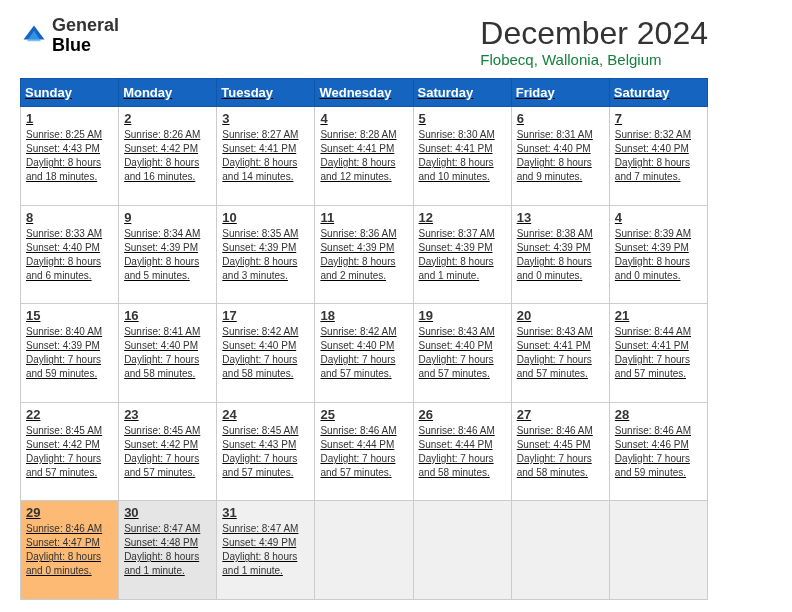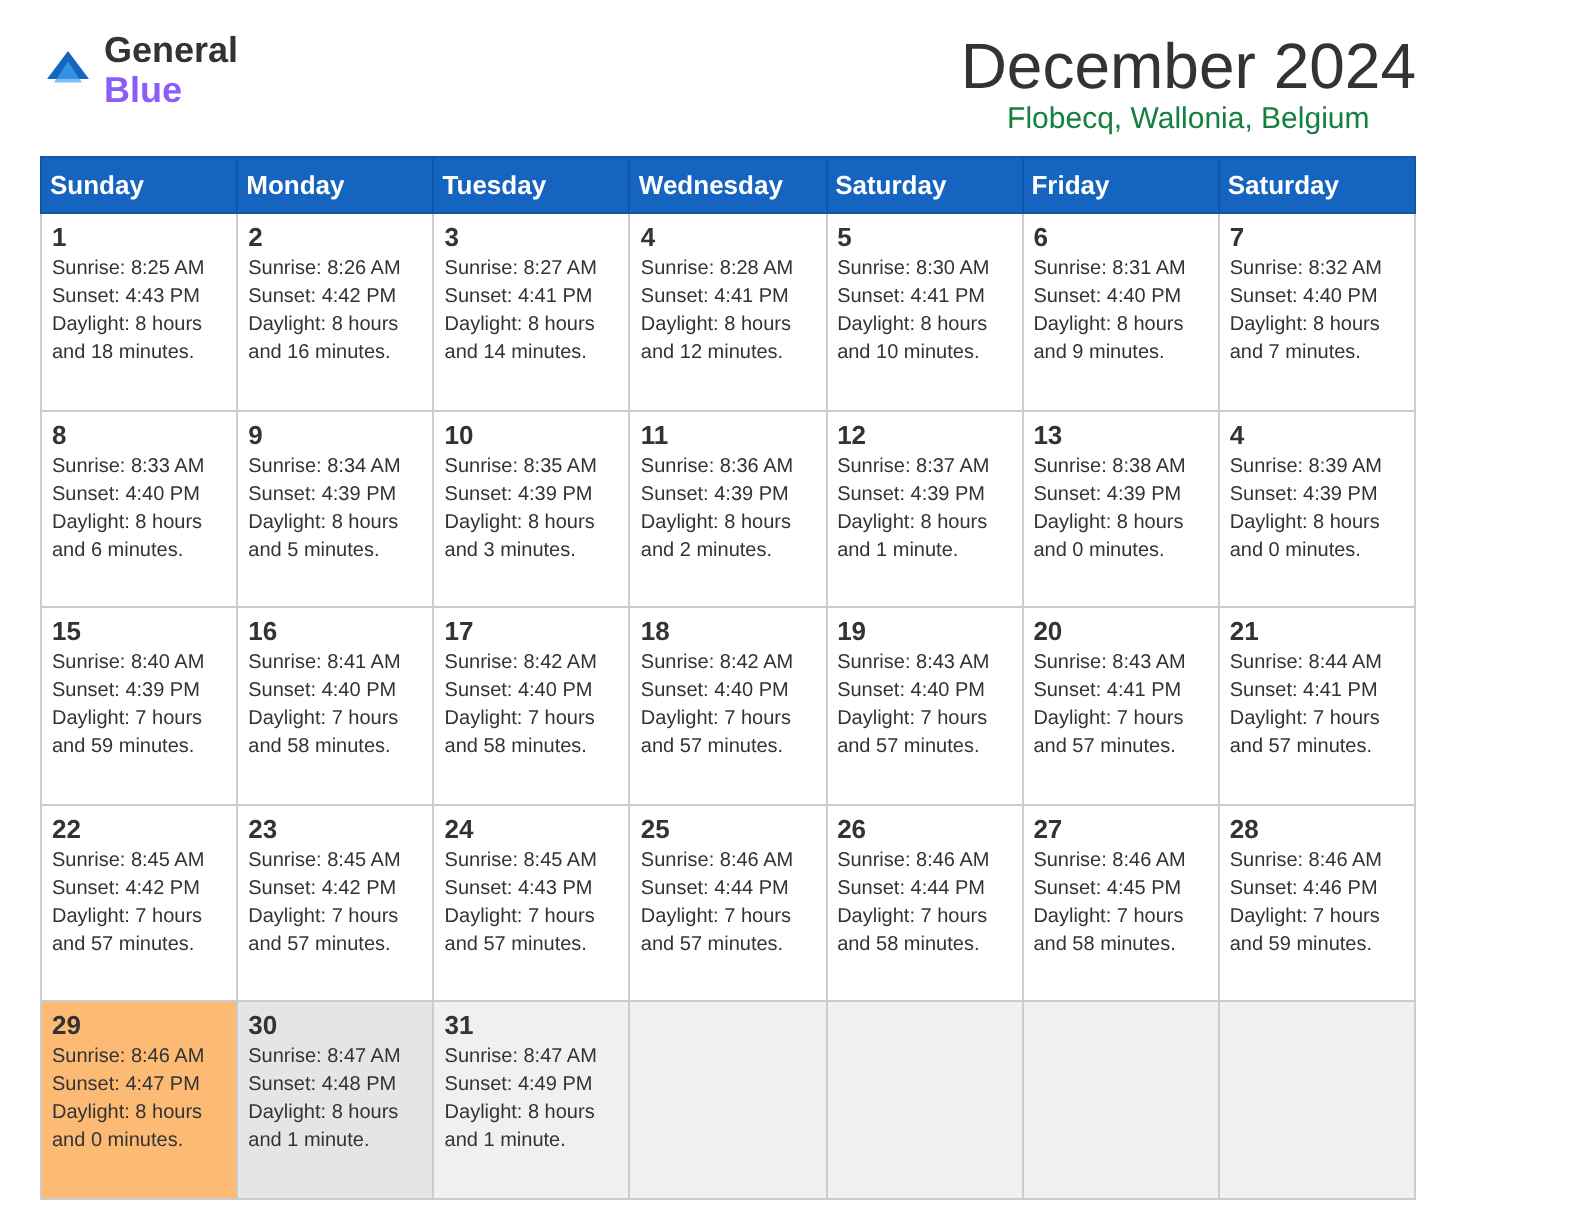--- a/index.html
+++ b/index.html
@@ -27,44 +27,45 @@
       display: flex;
       align-items: center;
       gap: 4px;
     }
     .logo-text {
       font-size: 18px;
       font-weight: bold;
       line-height: 1.1;
     }
     .logo-general { color: #333; }
-    .logo-blue { color: #8b5cf6; }
+    .logo-blue { color: #000000; }
     .logo-icon {
       width: 28px;
       height: 28px;
     }
     .title-block {
-      text-align: center;
+      text-align: left;
     }
     .month-title {
       font-size: 32px;
       font-weight: 300;
       color: #333;
       line-height: 1.1;
     }
     .subtitle {
       font-size: 15px;
       color: #15803d;
     }
     .calendar {
       flex: 1;
       border: 1px solid #ccc;
       border-collapse: collapse;
       width: 100%;
       table-layout: fixed;
+      text-decoration: underline;
     }
     .calendar thead tr th {
       background: #1565c0;
       color: #fff;
       font-size: 13px;
       font-weight: 600;
       padding: 6px 4px;
       text-align: left;
       border: 1px solid #1155aa;
     }

